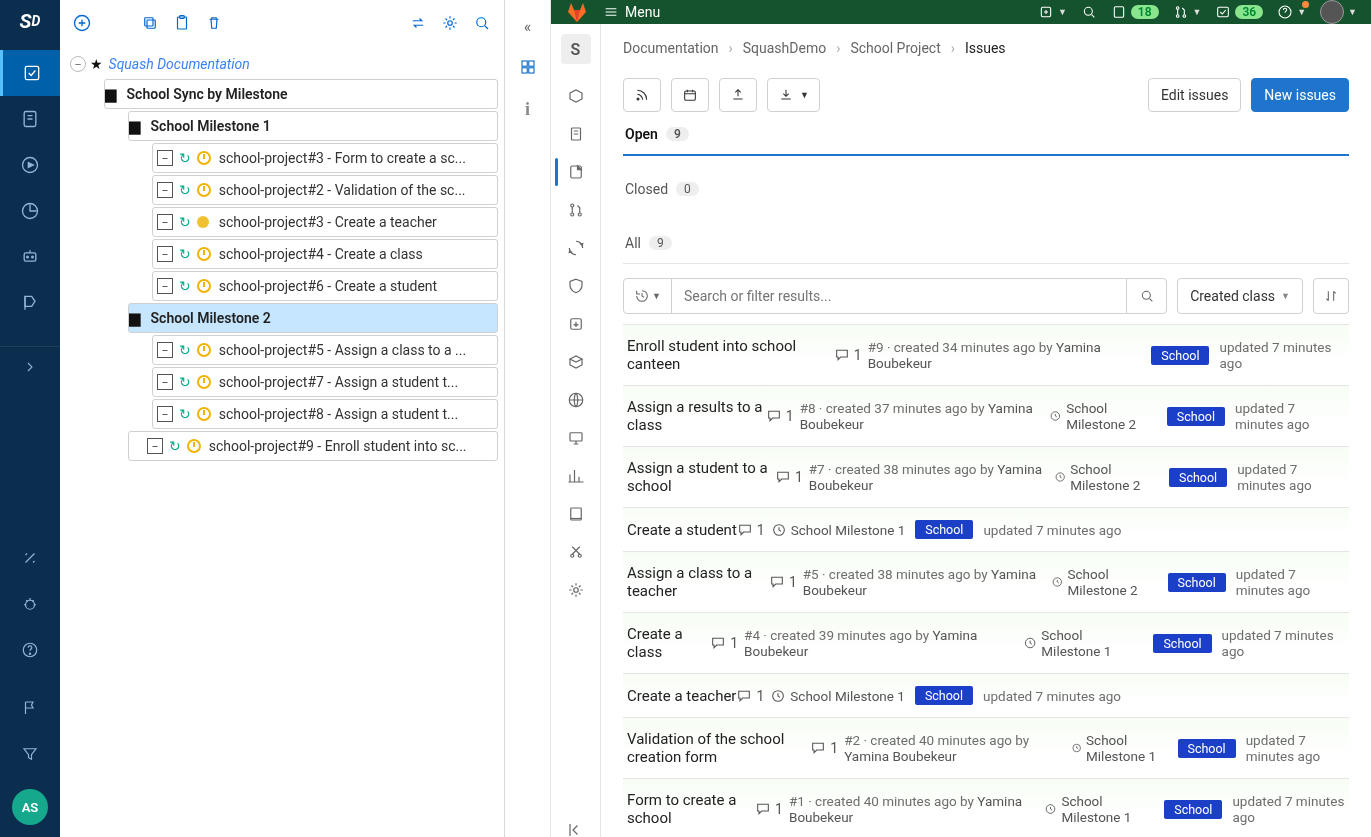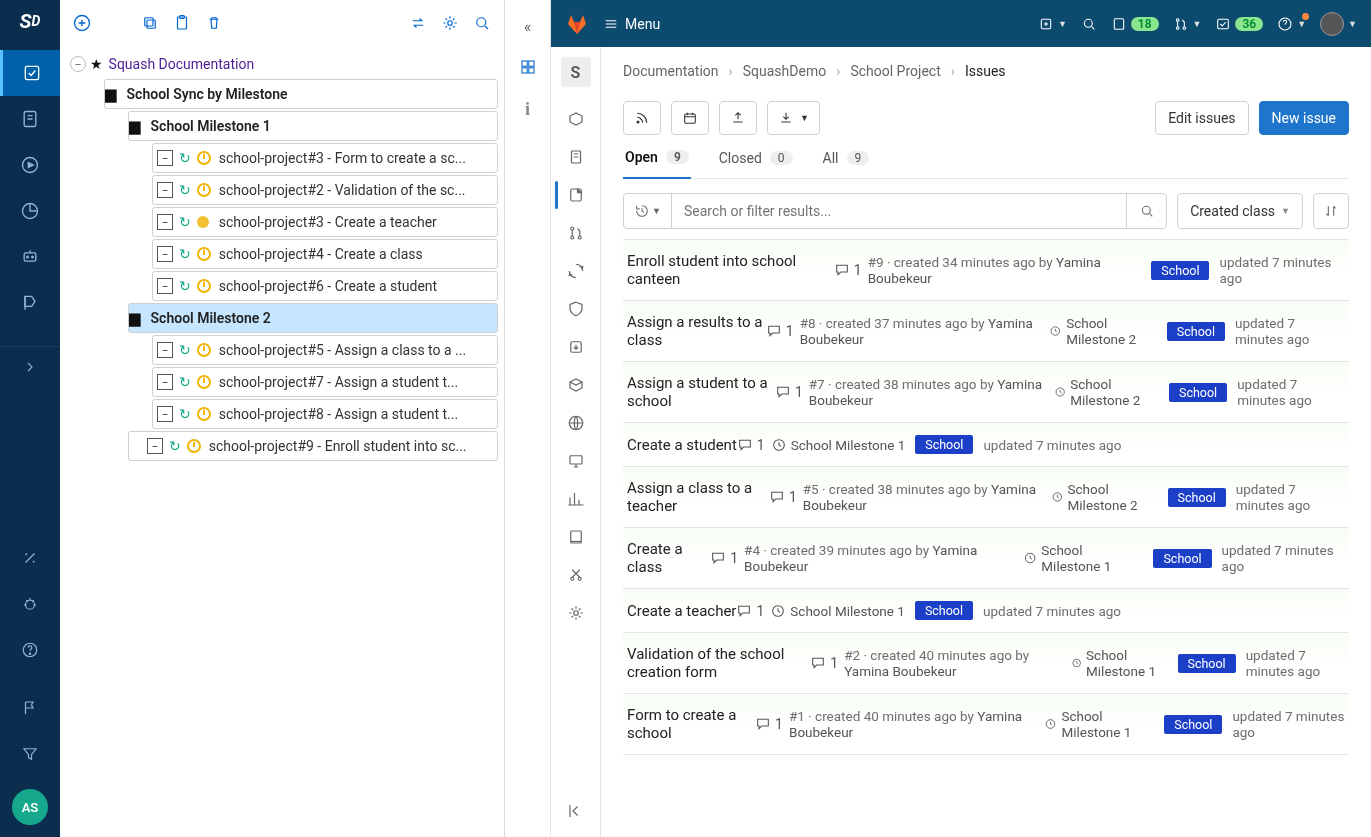--- a/index.html
+++ b/index.html
@@ -18,38 +18,38 @@
 .sq-toolbar { height:45px; display:flex; align-items:center; padding:0 10px; gap:8px; }
 .sq-tb-btn { width:24px; height:24px; display:flex; align-items:center; justify-content:center; color:#0067d4; cursor:pointer; }
 .sq-tb-spacer { flex:1; }
 
 .sq-tree { padding:4px 6px; font-size:14px; color:#333; overflow:auto; }
 .sq-row { display:flex; align-items:center; height:30px; border-radius:3px; padding-right:6px; white-space:nowrap; overflow:hidden; text-overflow:ellipsis; }
 .sq-row .lbl { overflow:hidden; text-overflow:ellipsis; }
 .sq-toggle { width:16px; height:16px; border:1px solid #bbb; border-radius:50%; background:#fff; display:flex; align-items:center; justify-content:center; font-size:11px; line-height:1; color:#666; margin-right:4px; cursor:pointer; flex-shrink:0; }
 .sq-star { color:#111; margin-right:6px; }
 .sq-folder { color:#111; margin-right:10px; font-size:15px; }
-.sq-link { color:#4c1d95; cursor:pointer; }
+.sq-link { color:#3b82f6; cursor:pointer;font-style:italic; }
 .sq-bold { font-weight:600; color:#222; }
 .sq-leaf-ic { width:16px; height:16px; border:1px solid #555; display:flex; align-items:center; justify-content:center; font-size:10px; margin-right:6px; flex-shrink:0; }
 .sq-sync { color:#15a88c; margin-right:6px; font-size:14px; flex-shrink:0; }
 .sq-clock { width:14px; height:14px; border:2px solid #f1b400; border-radius:50%; margin-right:8px; position:relative; flex-shrink:0; }
 .sq-clock::after{content:"";position:absolute;left:4px;top:1px;width:2px;height:5px;background:#f1b400;}
 .sq-dot-y { width:12px; height:12px; border-radius:50%; background:#f1c132; margin-right:10px; flex-shrink:0; }
 .sq-row-box { border:1px solid #d0d0d0; background:#fff; }
 .sq-row-sel { background:#c6e6ff; }
 
 
 .gutter { width:46px; border-right:1px solid #e5e5e5; display:flex; flex-direction:column; align-items:center; padding-top:6px; }
 .gutter-close { width:40px; height:40px; display:flex; align-items:center; justify-content:center; color:#666; cursor:pointer; font-size:16px; }
 .gutter-item { width:40px; height:42px; display:flex; align-items:center; justify-content:center; color:#666; cursor:pointer; }
 
 
 .gl-panel { flex:1; display:flex; flex-direction:column; }
-.gl-top { height:47px; background:#0c4a6e; display:flex; align-items:center; padding:0 14px; color:#fff; gap:14px; }
+.gl-top { height:47px; background:#14532d; display:flex; align-items:center; padding:0 14px; color:#fff; gap:14px; }
 .gl-fox { width:24px; height:24px; }
 .gl-menu-btn { display:flex; align-items:center; gap:6px; cursor:pointer; font-size:14px; }
 .gl-top-spacer { flex:1; }
 .gl-top-ic { display:flex; align-items:center; gap:4px; cursor:pointer; color:#ddd; font-size:13px; }
 .gl-badge { background:#89e58e; color:#083; border-radius:10px; padding:0 7px; font-size:12px; font-weight:600; }
 .gl-user { width:24px; height:24px; border-radius:50%; background:#555; border:1px solid #999; }
 .gl-dot-o { position:relative; }
 .gl-dot-o::after { content:""; position:absolute; top:-3px; right:-3px; width:7px; height:7px; border-radius:50%; background:#ff8a3d; }
 
 .gl-body { flex:1; display:flex; }
@@ -63,21 +63,21 @@
 .gl-main { flex:1; padding:16px 22px; overflow:auto; }
 .gl-crumbs { font-size:14px; color:#666; display:flex; align-items:center; gap:10px; margin-bottom:22px; }
 .gl-crumbs .sep { color:#aaa; }
 .gl-crumbs .cur { color:#222; }
 
 .gl-actions { display:flex; align-items:center; gap:10px; margin-bottom:14px; }
 .gl-btn { height:34px; border:1px solid #d1d1d1; border-radius:4px; background:#fff; padding:0 12px; display:flex; align-items:center; gap:6px; font-size:14px; color:#333; cursor:pointer; }
 .gl-btn.primary { background:#1f75cb; border-color:#1f75cb; color:#fff; }
 .gl-btn.icn { padding:0 10px; }
 
-.gl-tabs { display:flex; gap:26px; border-bottom:1px solid #e5e5e5; margin-bottom:14px; font-size:14px; }
+.gl-tabs { display:flex; gap:26px; border-bottom:1px solid #e5e5e5; margin-bottom:14px; font-size:14px;flex-direction:column; }
 .gl-tab { display:flex; align-items:center; gap:8px; padding:0 2px 12px 2px; color:#555; cursor:pointer; }
 .gl-tab.active { color:#111; font-weight:600; border-bottom:2px solid #1f75cb; margin-bottom:-1px; }
 .gl-count { background:#eee; border-radius:10px; padding:0 8px; font-size:12px; color:#555; }
 
 .gl-filterbar { display:flex; gap:10px; margin-bottom:10px; }
 .gl-filter-left { flex:1; display:flex; border:1px solid #d1d1d1; border-radius:4px; height:36px; }
 .gl-hist { width:48px; border-right:1px solid #d1d1d1; display:flex; align-items:center; justify-content:center; gap:2px; color:#666; cursor:pointer; }
 .gl-search-in { flex:1; border:none; outline:none; padding:0 12px; font-size:14px; color:#333; }
 .gl-search-btn { width:40px; border-left:1px solid #d1d1d1; display:flex; align-items:center; justify-content:center; color:#666; cursor:pointer; }
 .gl-sort { height:36px; border:1px solid #d1d1d1; border-radius:4px; padding:0 12px; display:flex; align-items:center; gap:6px; font-size:14px; color:#333; cursor:pointer; }
@@ -518,21 +518,21 @@
             </svg>
           </button>
         <button class="gl-btn icn">
             <svg class="ic16" viewBox="0 0 24 24">
               <path d="M12 14V4M8 10l4 4 4-4M5 18h14"></path>
             </svg>
             <span style="font-size:9px">▼</span>
           </button>
         <div style="flex:1"></div>
         <button class="gl-btn">Edit issues</button>
-        <button class="gl-btn primary">New issue</button>
+        <button class="gl-btn primary">New issues</button>
       </div>
 
       <div class="gl-tabs">
         <div class="gl-tab active">
             <span>Open</span>
             <span class="gl-count">9</span>
           </div>
         <div class="gl-tab">
             <span>Closed</span>
             <span class="gl-count">0</span>

